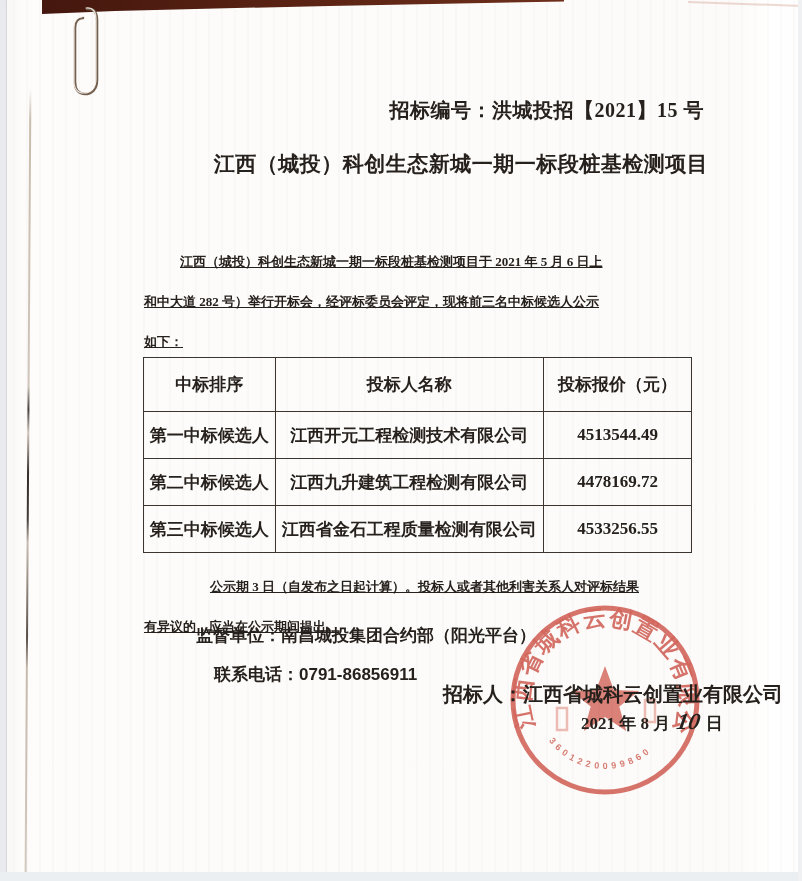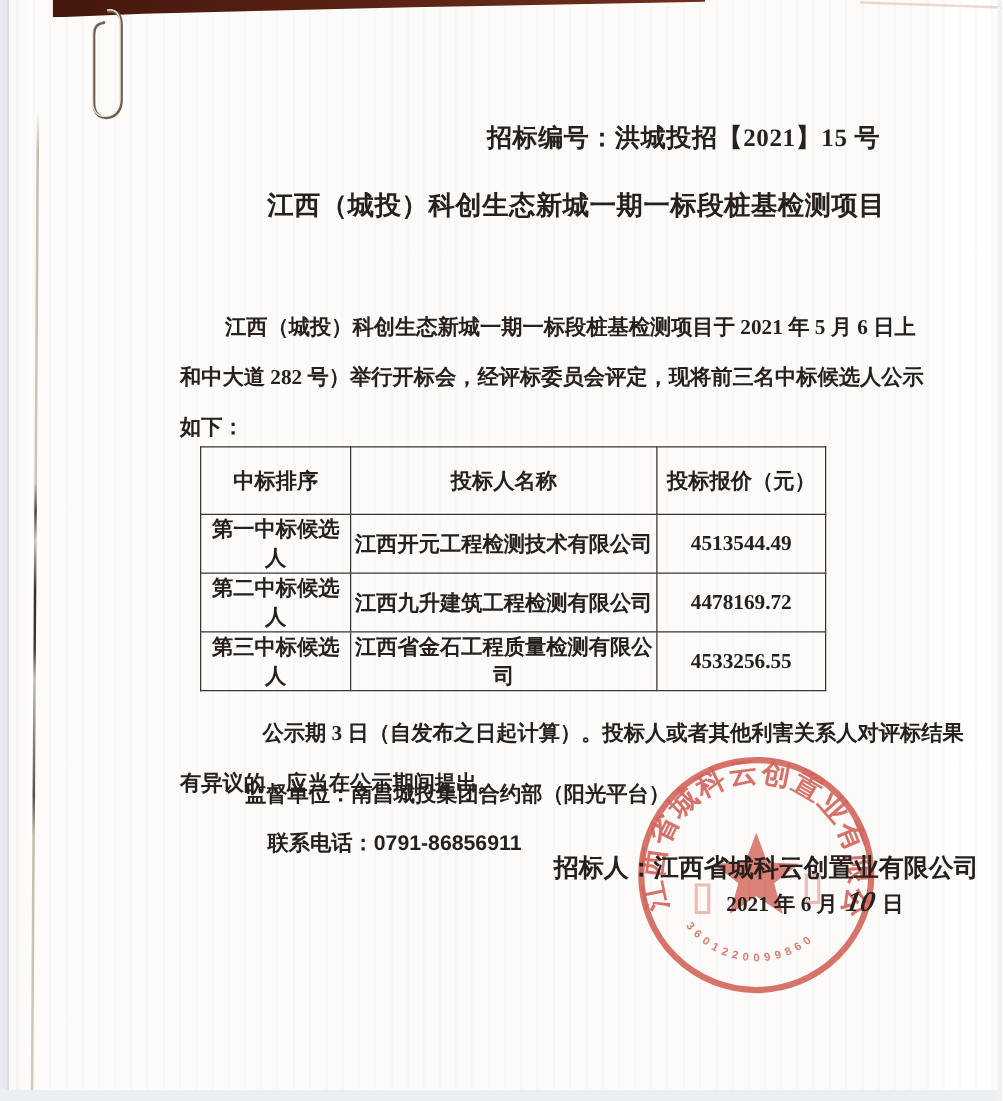--- a/index.html
+++ b/index.html
@@ -25,25 +25,25 @@
   
   .fold-line{left:27px;top:88px;width:2px;height:784px;transform:rotate(.35deg);
     background:linear-gradient(to bottom,
       rgba(150,125,95,0) 0, rgba(150,125,95,.5) 4%, rgba(140,115,90,.4) 38%,
       rgba(40,30,25,.85) 41%, rgba(140,115,90,.4) 44%, rgba(35,25,20,.9) 49%,
       rgba(35,25,20,.85) 55%, rgba(140,115,90,.45) 58%, rgba(45,35,28,.8) 70%,
       rgba(150,125,100,.5) 74%, rgba(150,125,100,.4) 100%);}
   .refno{left:0;top:97px;width:660px;text-align:right;font-size:20px;letter-spacing:.5px;}
   .title1{left:16px;top:150px;width:802px;text-align:center;font-size:21px;letter-spacing:.5px;}
   .title2{left:0;top:192px;width:802px;text-align:center;font-size:21px;letter-spacing:2px;}
-  .para{left:100px;width:606px;font-size:17px;line-height:40px;}
+  .para{left:100px;width:606px;font-size:13px;line-height:40px;text-decoration:underline;}
   .para .line{white-space:nowrap;}
   .indent{padding-left:36px;}
   .indent2{padding-left:66px;}
-  table.bids{left:160px;top:357px;width:501px;position:absolute;border-collapse:collapse;table-layout:fixed;padding-left:41px;}
+  table.bids{left:143px;top:357px;width:549px;position:absolute;border-collapse:collapse;table-layout:fixed;padding-left:41px;}
   table.bids th,table.bids td{border:1.7px solid #3c342e;text-align:center;vertical-align:middle;
     font-family:"Liberation Serif", serif;font-weight:700;color:#26211d;font-size:17px;padding:0 2px;}
   table.bids th{height:53px;}
   table.bids td{height:46px;}
   .col-rank{width:24%;} .col-name{width:49%;} .col-price{width:27%;}
   td.price{font-family:"Liberation Sans", sans-serif;font-weight:700;font-size:17px;color:#1d1b19;}
   .sup{left:152px;top:624px;font-size:17px;}
   .phone{left:170px;top:663px;font-size:17px;}
   .phone .num{font-family:"Liberation Sans", sans-serif;}
   .tenderer{left:399px;top:681px;font-size:20px;z-index:3;}
@@ -110,21 +110,21 @@
     </table>
 
   <div class="abs txt para" style="top:567px">
     <div class="line indent2">公示期 3 日（自发布之日起计算）。投标人或者其他利害关系人对评标结果</div>
     <div class="line">有异议的，应当在公示期间提出。</div>
   </div>
 
   <div class="abs txt sup">监督单位：南昌城投集团合约部（阳光平台）</div>
   <div class="abs txt phone"><span>联系电话：</span><span class="num">0791-86856911</span></div>
   <div class="abs txt tenderer">招标人：江西省城科云创置业有限公司</div>
-  <div class="abs txt dateline"><span>2021 年 6 月</span> <span class="handwritten">10</span> <span>日</span></div>
+  <div class="abs txt dateline"><span>2021 年 8 月</span> <span class="handwritten">10</span> <span>日</span></div>
 
   <svg class="abs seal" viewBox="0 0 200 200">
     <defs>
       <path id="arcTop" d="M 32,132 A 75,75 0 1 1 168,132"></path>
       <path id="arcBottom" d="M 35,125 A 70,70 0 0 0 165,125"></path>
     </defs>
     <circle cx="100" cy="100" r="92" fill="none" stroke="#cf5247" stroke-width="5" opacity=".9"></circle>
     <path d="M 100,66 108.8,89.9 134.2,90.9 114.3,106.6 121.2,131.1 100,117 78.8,131.1 85.7,106.6 65.8,90.9 91.2,89.9 Z" fill="#cf5247" opacity=".82"></path>
     <text font-size="23" fill="#cf5247" font-weight="bold" opacity=".9" font-family="Liberation Serif, serif">
       <textPath href="#arcTop" startOffset="6" textLength="318" lengthAdjust="spacing">江西省城科云创置业有限公司</textPath>

